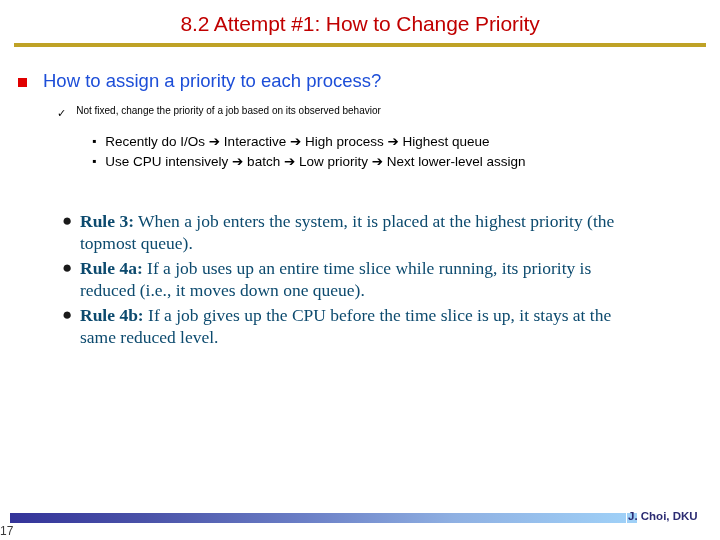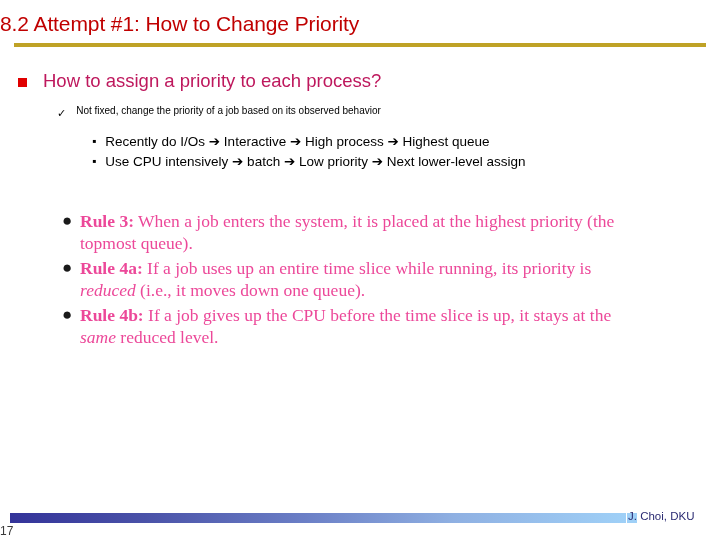--- a/index.html
+++ b/index.html
@@ -21,21 +21,21 @@
     height: 540px;
     background: #ffffff;
   }
 
   
   .slide-title {
     position: absolute;
     left: 0;
     top: 12px;
     width: 720px;
-    text-align: left;
+    text-align: center;
     color: #c00000;
     font-size: 21px;
     font-family: "Liberation Sans", sans-serif;
     font-weight: normal;
     letter-spacing: -0.1px;
     white-space: nowrap;
   }
 
   .title-rule {
     position: absolute;
@@ -58,21 +58,21 @@
   .lvl1-marker {
     width: 9px;
     height: 9px;
     background: #e00000;
     margin-top: 8px;
     margin-right: 16px;
     flex: 0 0 auto;
   }
   .lvl1-text {
     font-size: 18.5px;
-    color: #be185d;
+    color: #1d4ed8;
     line-height: 1.2;
   }
 
   
   .lvl2 {
     position: absolute;
     left: 57px;
     top: 105px;
     width: 660px;
     display: flex;
@@ -138,27 +138,26 @@
     flex: 0 0 auto;
     width: 18px;
     font-size: 17px;
     line-height: 1.28;
     color: #1a1a1a;
   }
   .rule-text {
     font-size: 17.5px;
     line-height: 1.28;
     text-align: left;
-    color: #ec4899;
+    color: #0c4a6e;
   }
   .rule-name {
     font-weight: bold;
   }
   .ital {
-    font-style: italic;
   }
 
   
   .footer-bar {
     position: absolute;
     left: 10px;
     top: 513px;
     width: 616px;
     height: 10px;
     background: linear-gradient(to right, #333399 0%, #4a52a8 22%, #6b7fc6 48%, #8fb0e2 72%, #9fd0f7 100%);
@@ -169,21 +168,21 @@
     top: 513px;
     width: 10px;
     height: 10px;
     background: #9fd0f7;
   }
   .footer-credit {
     position: absolute;
     left: 628px;
     top: 510px;
     font-size: 11.5px;
-    font-weight: normal;
+    font-weight: bold;
     color: #2b2b72;
     font-family: "Liberation Sans", sans-serif;
     white-space: nowrap;
   }
   .page-number {
     position: absolute;
     left: 0;
     top: 524px;
     width: 720px;
     text-align: left;

